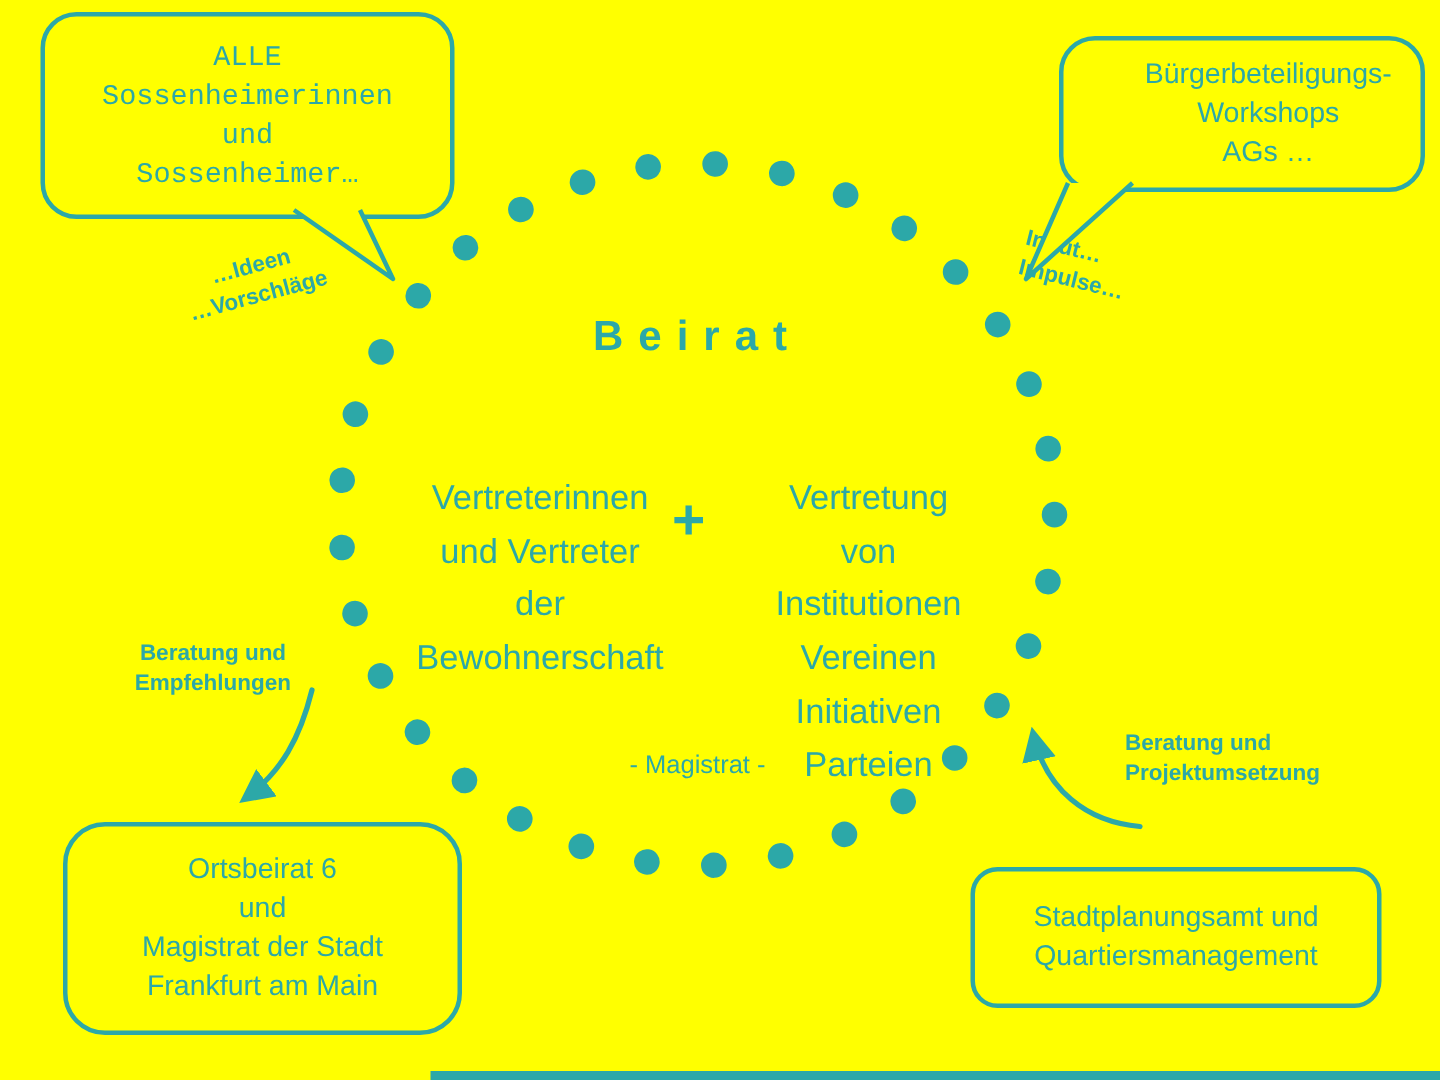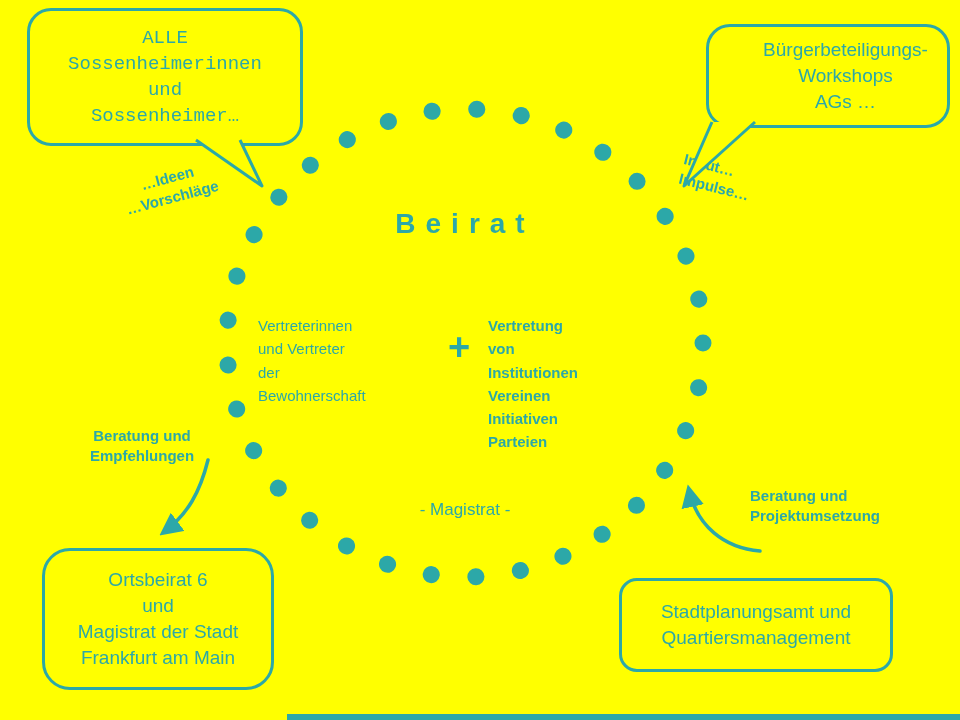--- a/index.html
+++ b/index.html
@@ -14,58 +14,58 @@
     position:absolute;box-sizing:border-box;z-index:1;
     border:3px solid #2CA8A8;border-radius:24px;background:#FFFF00;
     display:flex;align-items:center;justify-content:center;
     text-align:center;font-size:19px;line-height:1.38;color:#2CA8A8;
     padding:6px 10px;
   }
   .center-title{
     left:325px;top:208px;width:280px;text-align:center;
     font-size:28px;font-weight:bold;letter-spacing:10px;
   }
-  .inner-text{font-size:15px;line-height:1.55;text-align:left;}
+  .inner-text{font-size:23px;line-height:1.55;text-align:center;}
   .plus{left:448px;top:326px;font-size:38px;font-weight:bold;}
   .voting{left:365px;top:500px;width:200px;text-align:center;font-size:17px;}
   .flow-label{font-size:15px;font-weight:bold;line-height:1.35;}
   .rot-left{left:100px;top:168px;width:140px;text-align:center;transform:rotate(-15deg);}
   .rot-right{left:680px;top:162px;width:110px;text-align:left;transform:rotate(14deg);}
   .overlay{position:absolute;left:0;top:0;z-index:2;pointer-events:none;}
 </style>
 </head>
 <body>
 
 <div class="bubble ml" style="left:27px;top:8px;width:276px;height:138px;font-family:Liberation Mono, monospace;">ALLE
 Sossenheimerinnen
 und
 Sossenheimer…</div>
 
 <div class="bubble ml" style="left:706px;top:24px;width:244px;height:104px;padding-left:45px;">Bürgerbeteiligungs-
 Workshops
 AGs …</div>
 
-<div class="bubble ml" style="left:42px;top:548px;width:232px;height:142px;border-radius:28px;">Ortsbeirat 6
+<div class="bubble ml" style="left:42px;top:548px;width:266px;height:142px;border-radius:28px;">Ortsbeirat 6
 und
 Magistrat der Stadt
 Frankfurt am Main</div>
 
-<div class="bubble ml" style="left:619px;top:578px;width:274px;height:94px;border-radius:18px;">Stadtplanungsamt und
+<div class="bubble ml" style="left:647px;top:578px;width:274px;height:94px;border-radius:18px;">Stadtplanungsamt und
 Quartiersmanagement</div>
 
 <div class="abs center-title">Beirat</div>
 
 <div class="abs inner-text ml" style="left:258px;top:314px;width:204px;">Vertreterinnen
 und Vertreter
 der
 Bewohnerschaft</div>
 
 <div class="abs plus">+</div>
 
-<div class="abs inner-text ml" style="left:488px;top:314px;width:182px;font-weight:bold;">Vertretung
+<div class="abs inner-text ml" style="left:488px;top:314px;width:182px;">Vertretung
 von
 Institutionen
 Vereinen
 Initiativen
 Parteien</div>
 
 <div class="abs voting ml">- Magistrat -</div>
 
 <div class="abs flow-label rot-left ml">…Ideen
 …Vorschläge</div>

